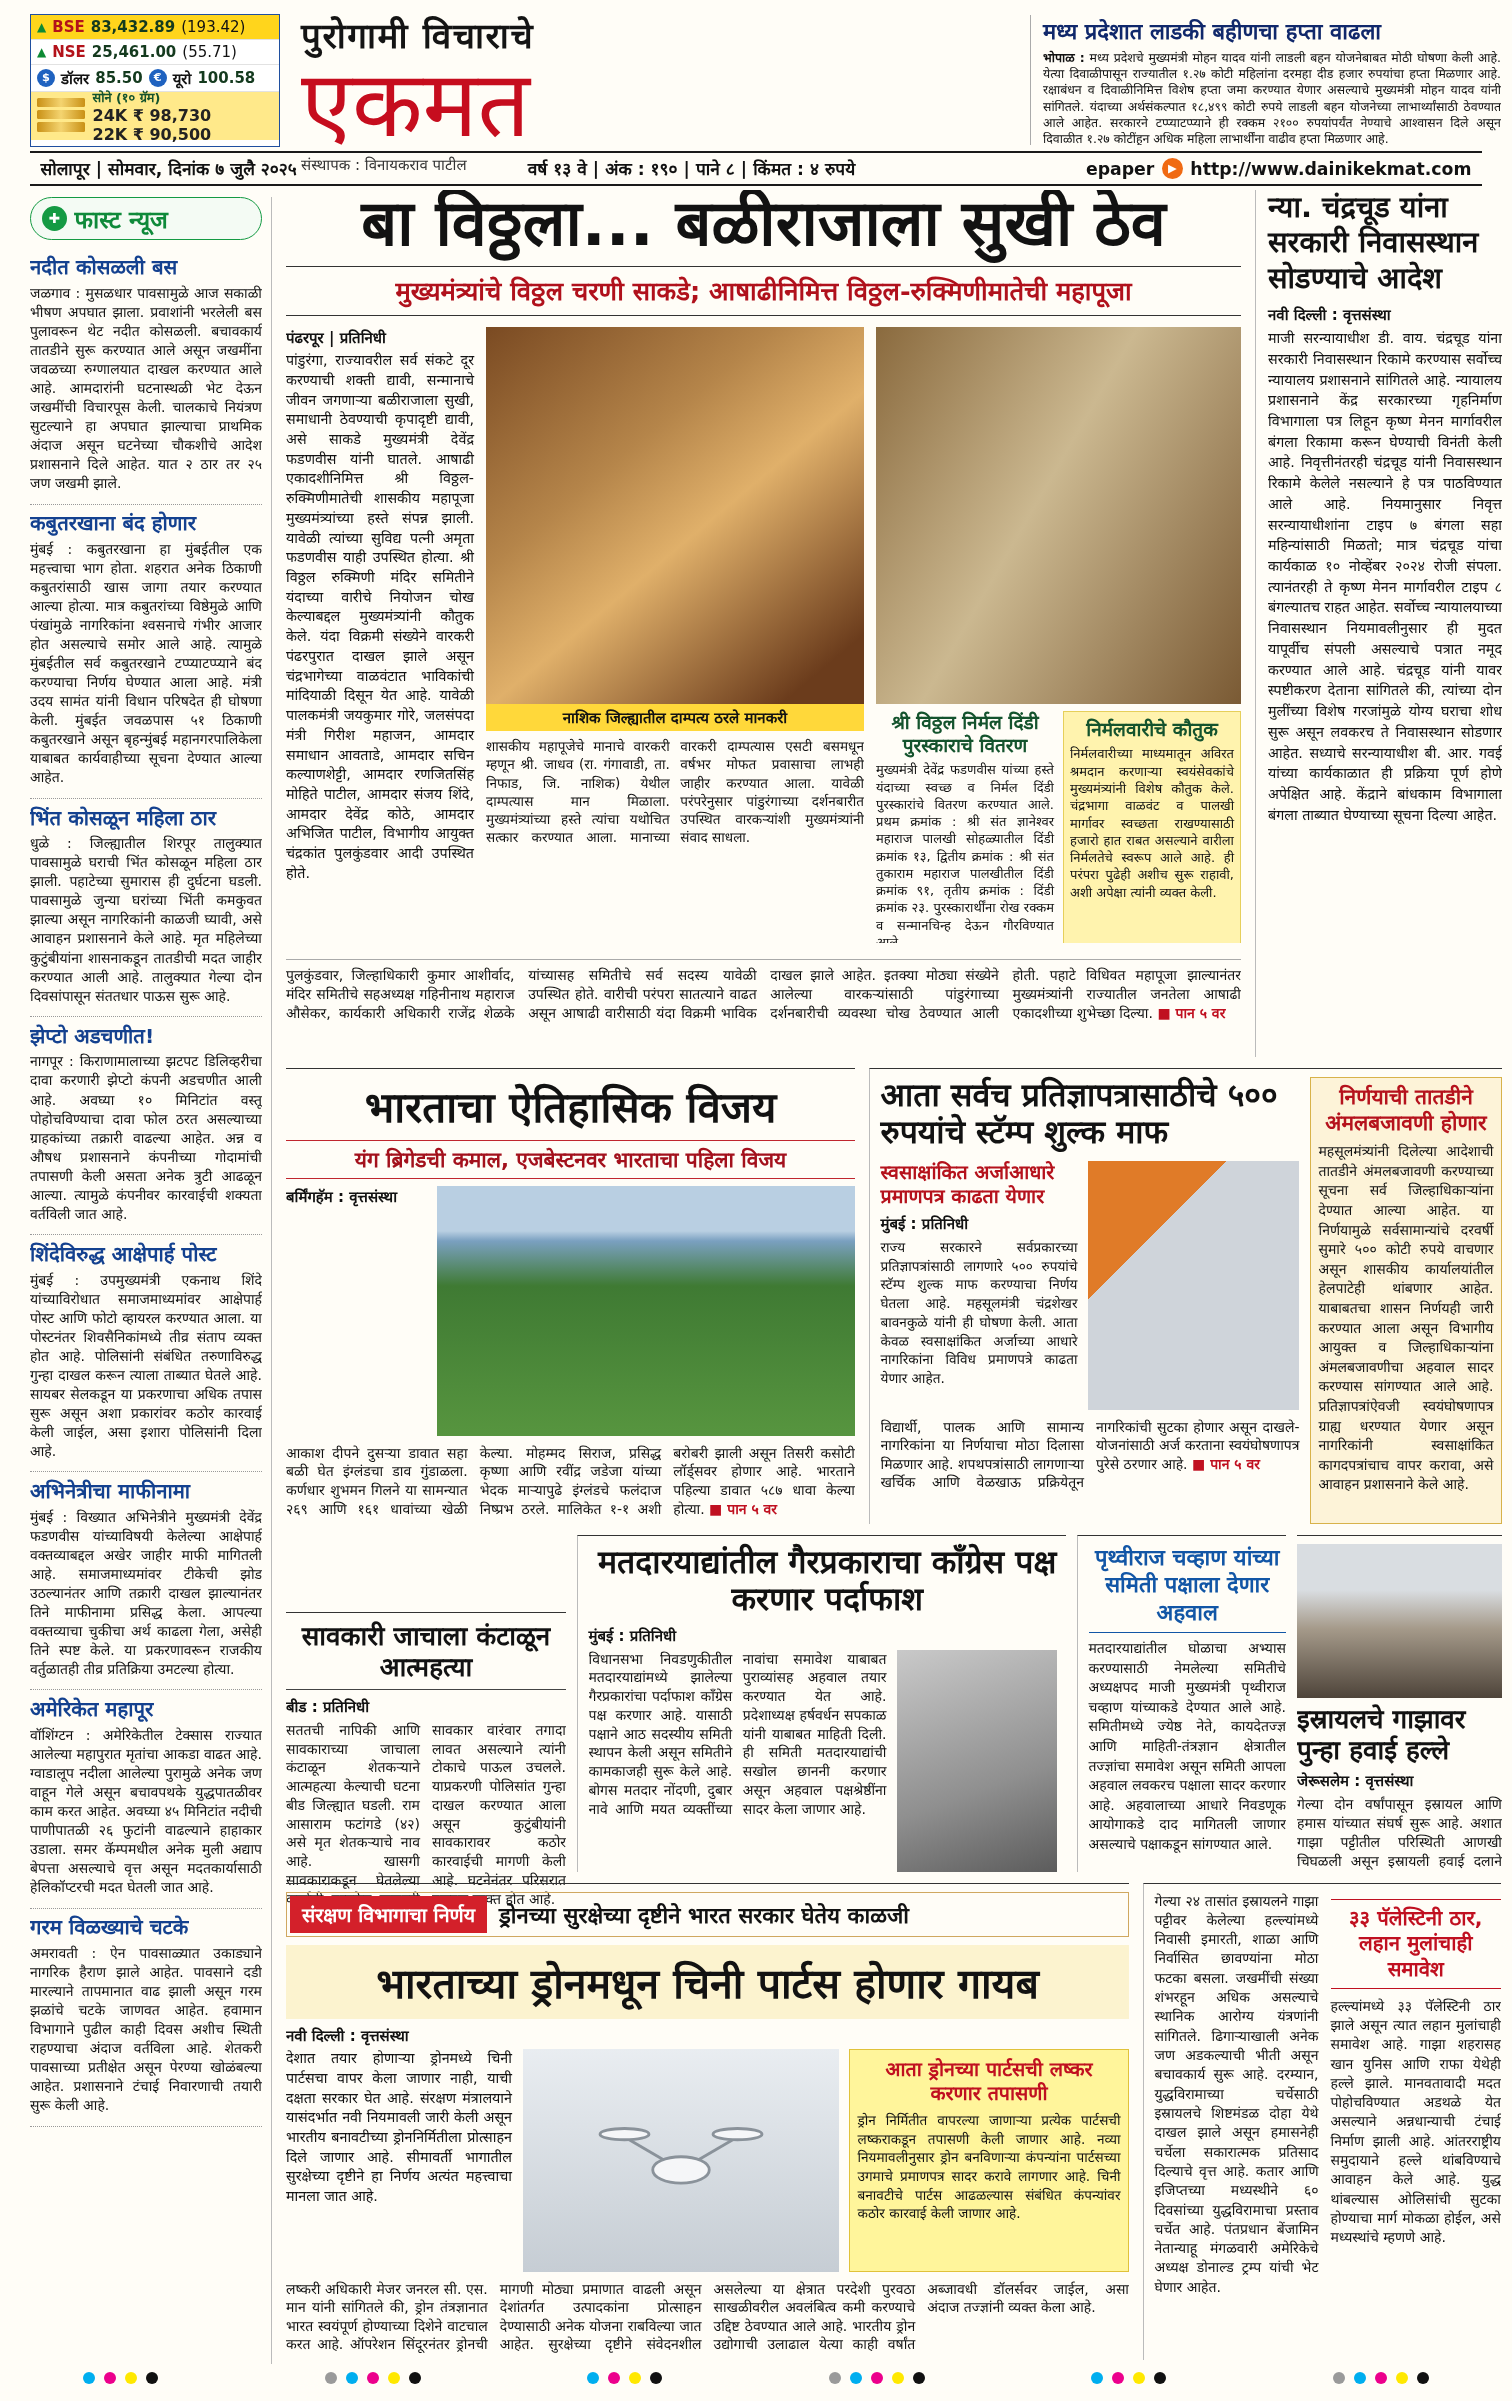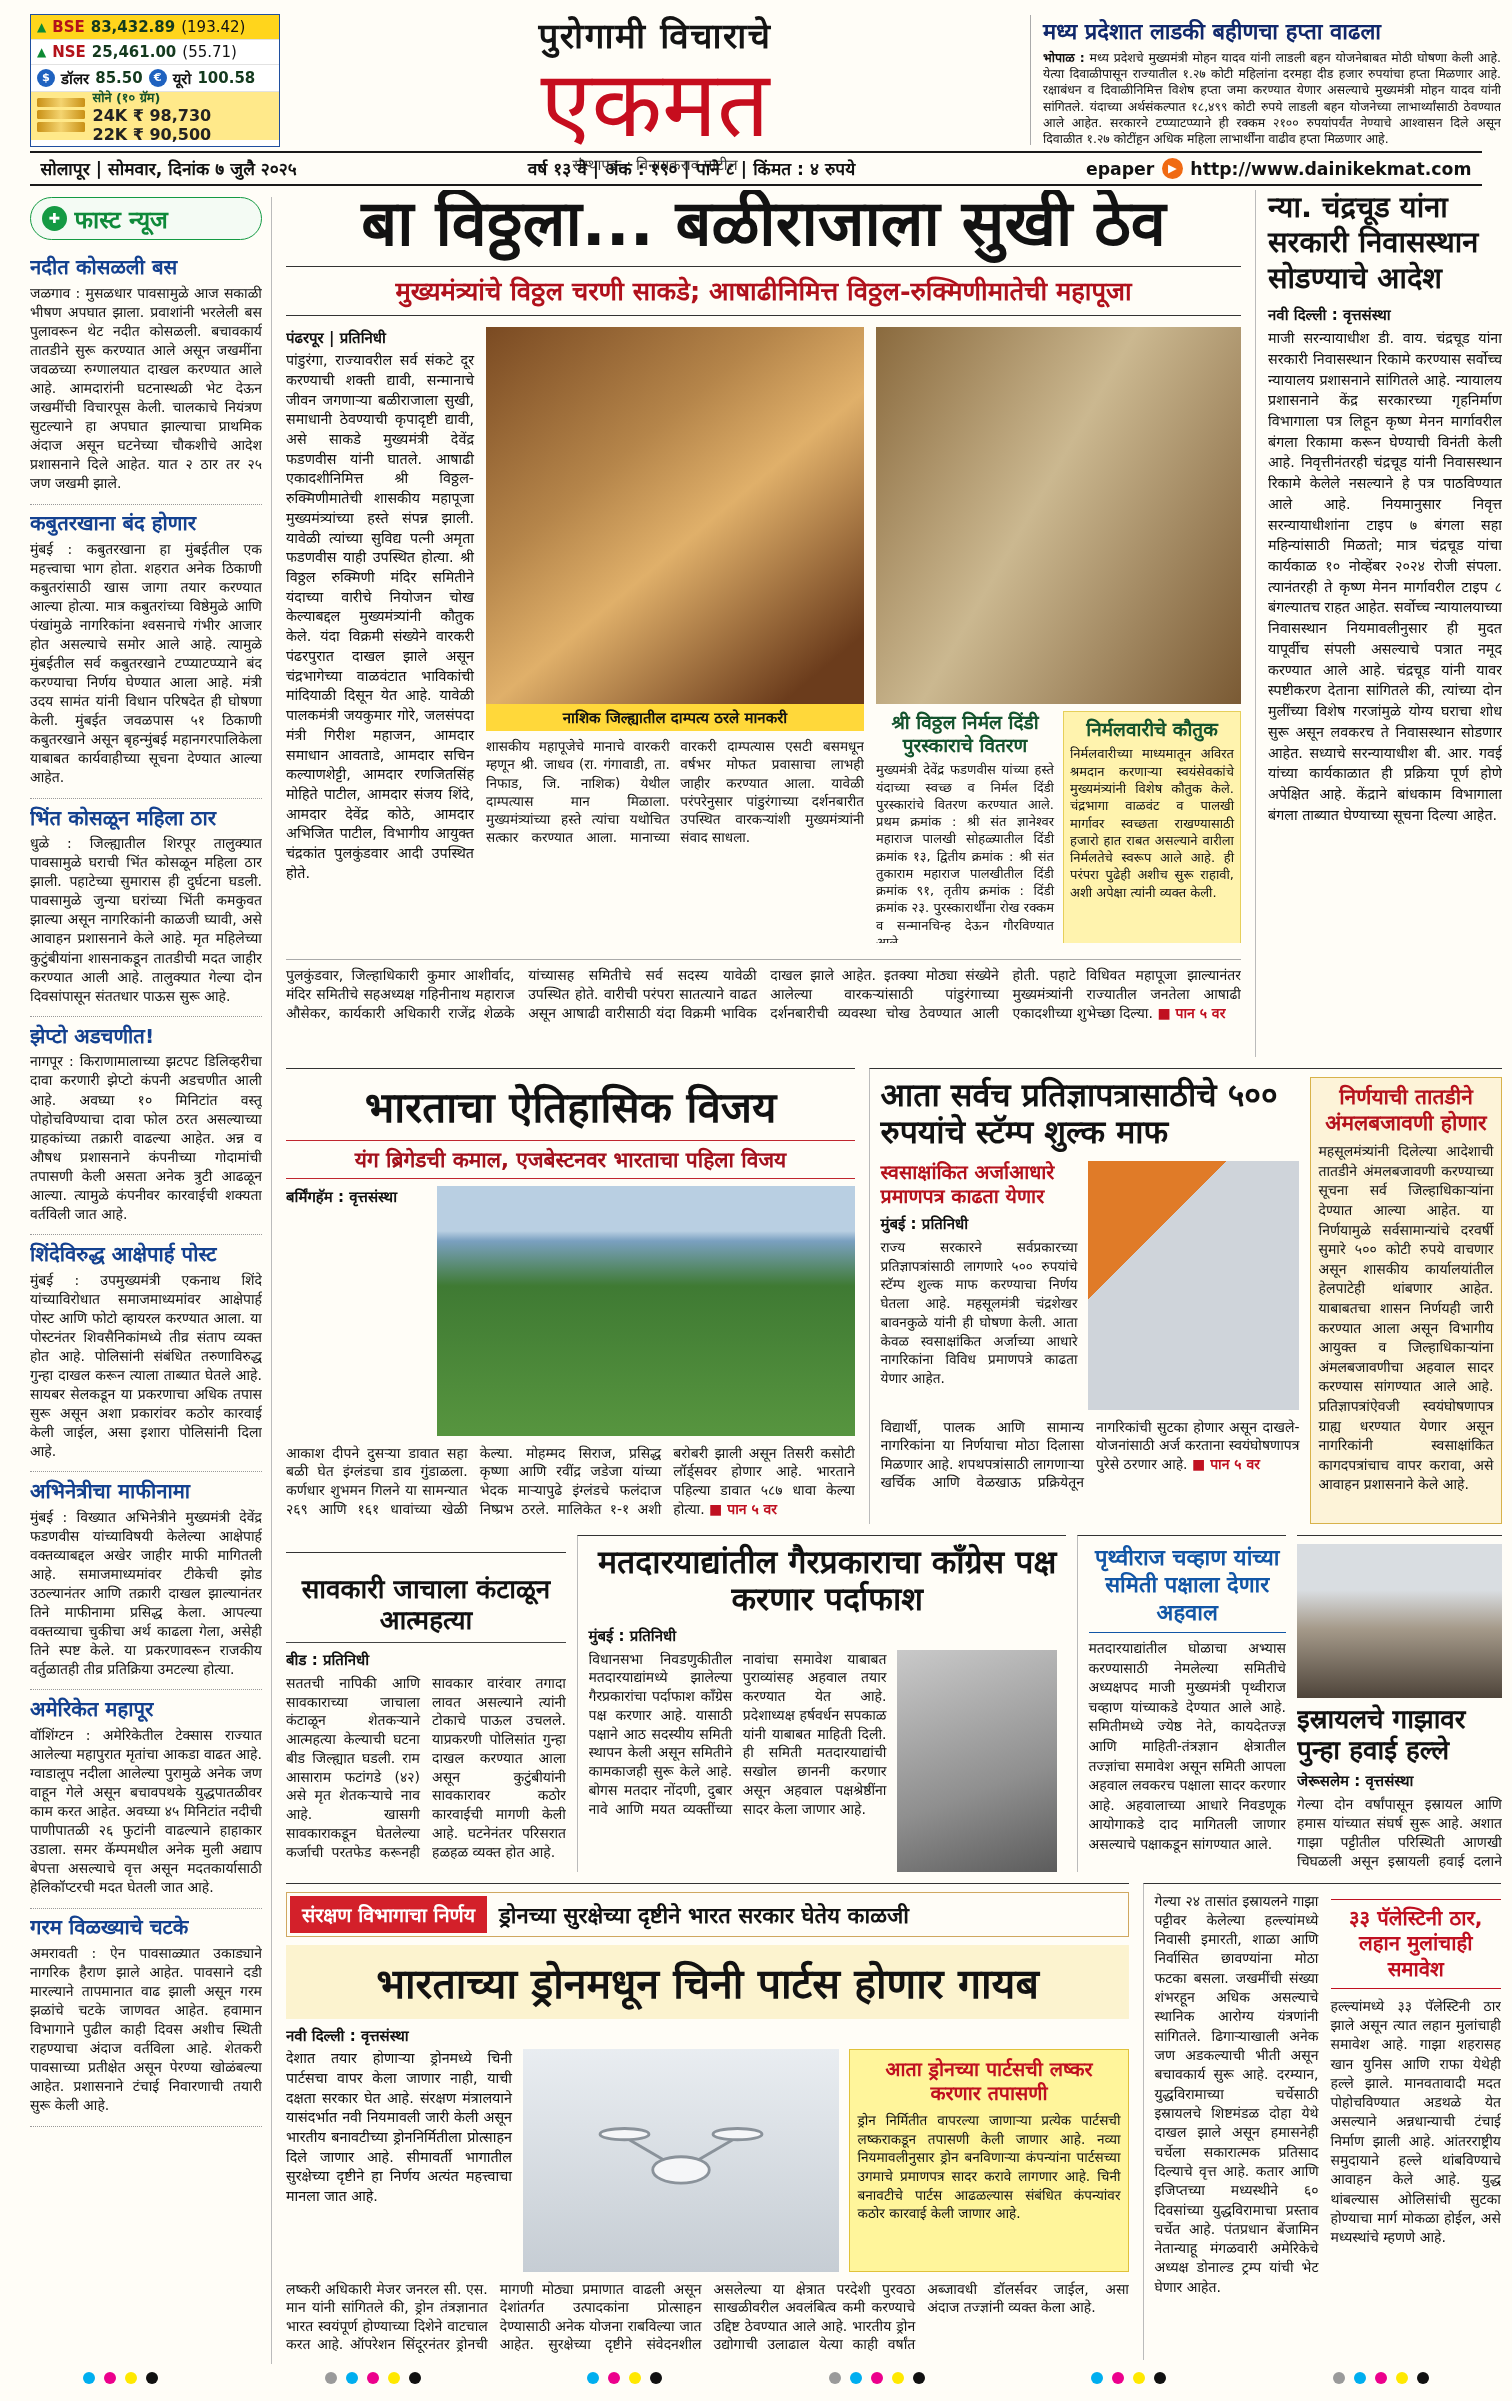--- a/index.html
+++ b/index.html
@@ -17,21 +17,21 @@
   .arrow { color:#0d8a34; font-size:12px; }
   .coin { display:inline-flex; width:18px; height:18px; border-radius:50%; background:#1f62c0; color:#fff;
           align-items:center; justify-content:center; font-size:11.3px; font-weight:bold; }
   .gold-sec { display:flex; align-items:center; gap:7.5px; background:#ffe98a; padding:3px 6px; height:48px; }
   .gold-bars { width:48px; height:36px; display:flex; flex-direction:column; gap:2.3px; }
   .gold-bars i { display:block; height:9.8px; background:linear-gradient(90deg,#c99015,#f4d470,#c99015); border-radius:1.5px; }
   .gold-txt { font-size:13.6px; }
   .gold-label { color:#14532d; font-weight:bold; font-size:12.8px; }
   .gold-line { font-weight:bold; font-size:16px; color:#222; }
 
-  .masthead { position:absolute; left:301px; top:10.5px; width:708px; text-align:center; }
+  .masthead { position:absolute; left:301px; top:10.5px; width:708px; }
   .masthead .tagline { font-size:35px; font-weight:bold; color:#141414; letter-spacing:1.5px; }
   .masthead .title { font-size:92px; font-weight:normal; color:#c60d1e; line-height:1.02; }
   .masthead .founder { font-size:15px; color:#333; margin-top:3px; }
 
   .topnews { position:absolute; left:1030px; top:15px; width:471px; height:130px;
              border-left:1.5px solid #aaa; padding-left:12px; overflow:hidden; }
   .topnews h2 { font-size:22px; color:#10286b; font-weight:bold; margin-bottom:4.5px; }
   .topnews .body { font-size:12.4px; line-height:1.32; text-align:justify; }
   .dl { font-weight:bold; }
 
@@ -112,22 +112,22 @@
   .stamp-subcol { width:197px; }
   .stamp-subcol h4 { color:#b5121c; font-size:19.6px; font-weight:bold; line-height:1.22; margin-bottom:4.5px; }
   .stamp-photo { width:211px; height:249px; }
   .stamp-bottom { margin-top:7.5px; columns:2; column-gap:12px; font-size:14px; line-height:1.33;
                   text-align:justify; height:89px; overflow:hidden; }
   .stamp-rightbox { flex:1; background:#fdf3d8; border:0.8px solid #d8b24a; padding:7.5px; overflow:hidden; }
   .stamp-rightbox h4 { color:#b5121c; font-size:21px; font-weight:bold; text-align:center; line-height:1.22; margin-bottom:6px; }
   .stamp-rightbox p { font-size:14px; line-height:1.4; text-align:justify; }
 
   
-  .savkari { position:absolute; left:286px; top:1552px; width:280px; height:337px;
-             border-top:1.5px solid #333; padding-top:21px; overflow:hidden; }
+  .savkari { position:absolute; left:286px; top:1612px; width:280px; height:337px;
+             border-top:1.5px solid #333; padding-top:8px; overflow:hidden; }
   .savkari h3 { font-size:26px; font-weight:bold; text-align:center; line-height:1.2;
                 border-bottom:1.5px solid #444; padding-bottom:6px; margin-bottom:6px; }
   .savkari .cols { columns:2; column-gap:12px; height:249px; overflow:hidden; font-size:14px; line-height:1.34; text-align:justify; }
 
   .congress { position:absolute; left:577px; top:1535px; width:489px; height:337px;
               border-top:1.5px solid #333; border-left:0.8px solid #bbb; padding:7.5px 0 0 10.5px; overflow:hidden; }
   .congress h3 { font-size:32px; font-weight:bold; text-align:center; line-height:1.18; margin-bottom:6px; }
   .congress-flex { display:flex; gap:10.5px; margin-top:4.5px; }
   .congress-text { width:298px; columns:2; column-gap:10.5px; font-size:14px; line-height:1.34; text-align:justify; height:226px; overflow:hidden; }
   .congress-photo { width:160px; height:226px; }

